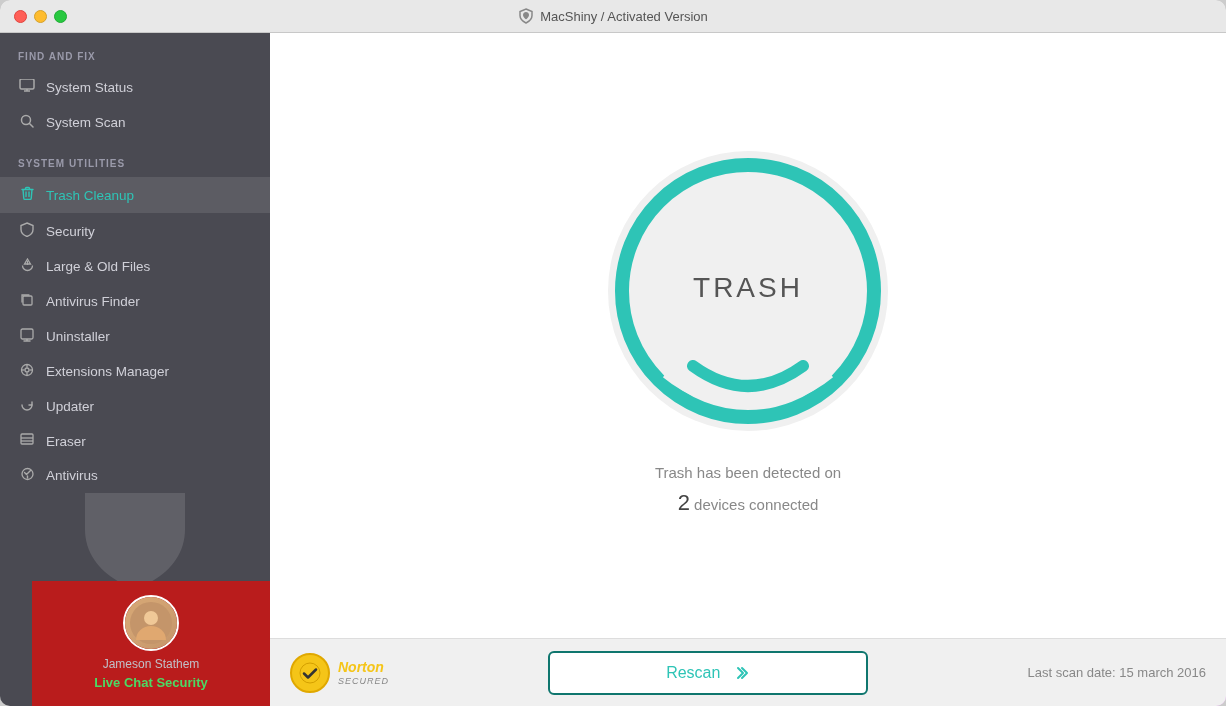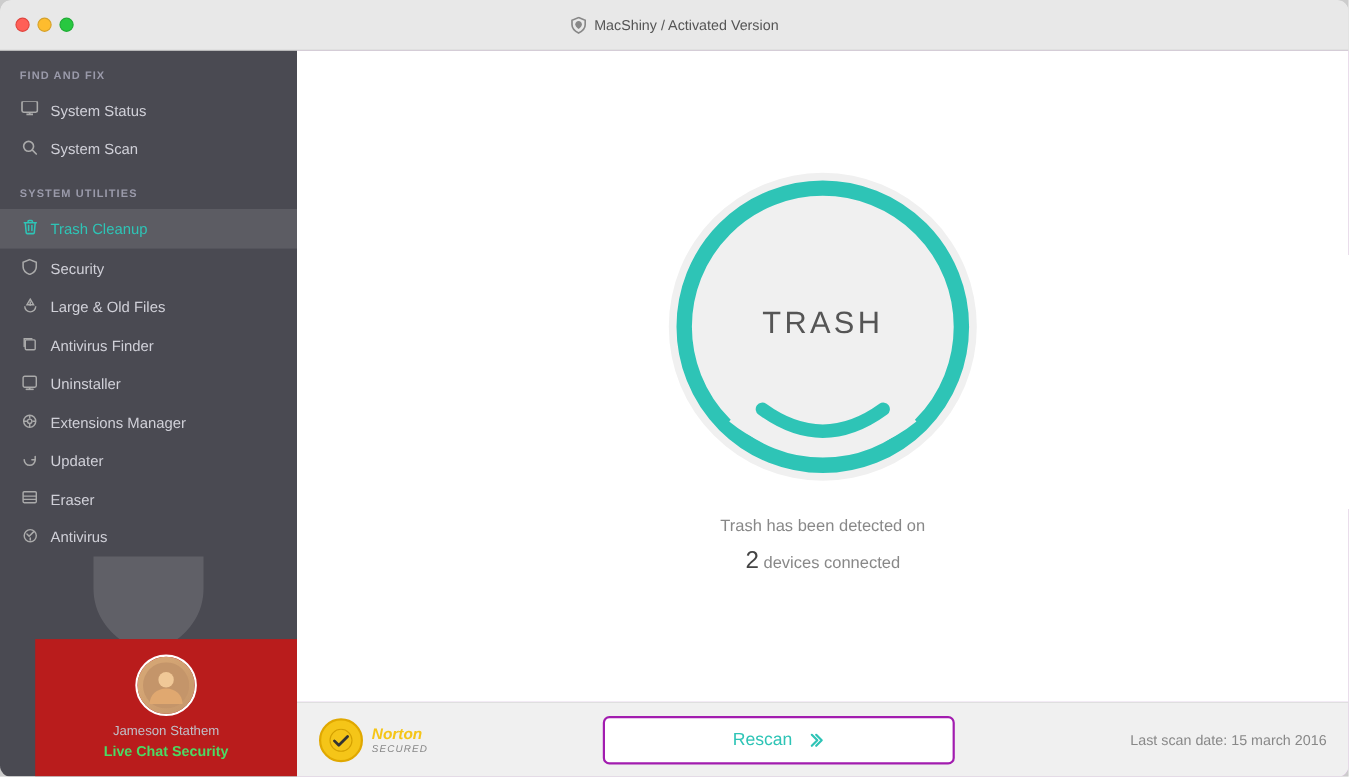--- a/index.html
+++ b/index.html
@@ -9,21 +9,21 @@
       height: 706px;
       overflow: hidden;
       background: #ccc;
       display: flex;
       flex-direction: column;
       border-radius: 10px;
     }
 
     
     .title-bar {
-      height: 46px;
+      height: 33px;
       background: #e8e8e8;
       display: flex;
       align-items: center;
       justify-content: center;
       position: relative;
       border-radius: 10px 10px 0 0;
       border-bottom: 1px solid #c8c8c8;
       flex-shrink: 0;
     }
     .title-bar-buttons {
@@ -258,21 +258,21 @@
     .norton-text .secured {
       font-size: 9px;
       color: #888;
       letter-spacing: 1px;
     }
     .rescan-btn {
       flex: 1;
       max-width: 320px;
       margin: 0 auto;
       height: 44px;
-      border: 2px solid #a21caf;
+      border: 2px solid #0f766e;
       background: white;
       border-radius: 6px;
       display: flex;
       align-items: center;
       justify-content: center;
       gap: 12px;
       cursor: pointer;
       color: #2ec4b6;
       font-size: 16px;
     }

